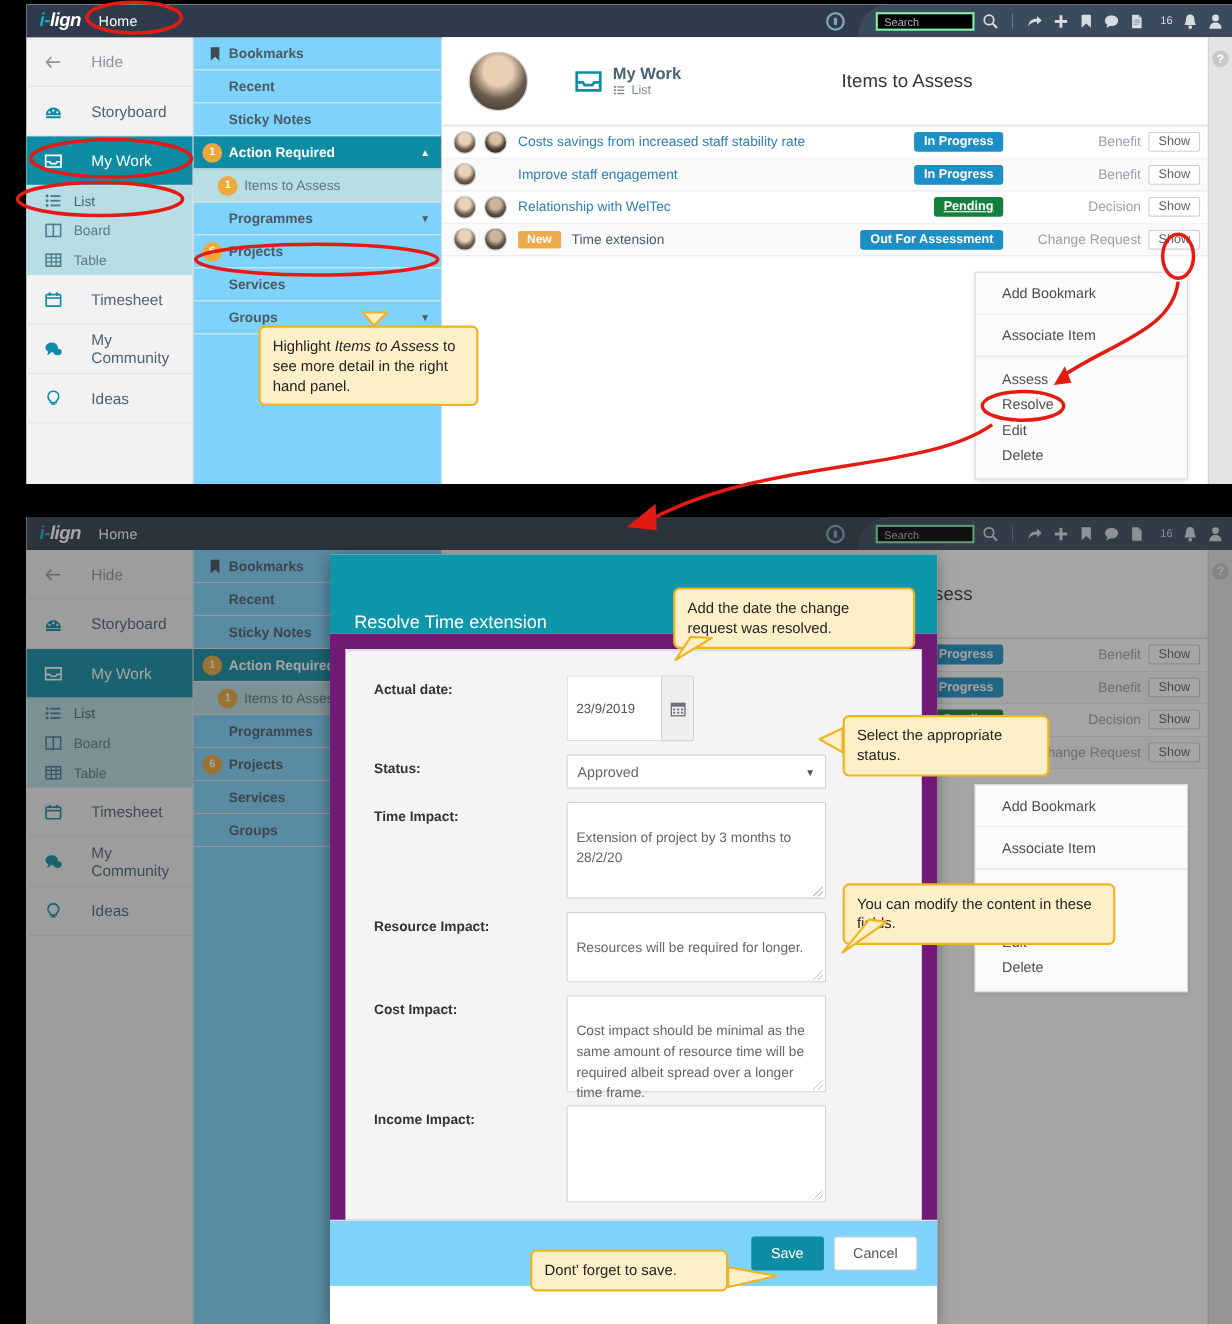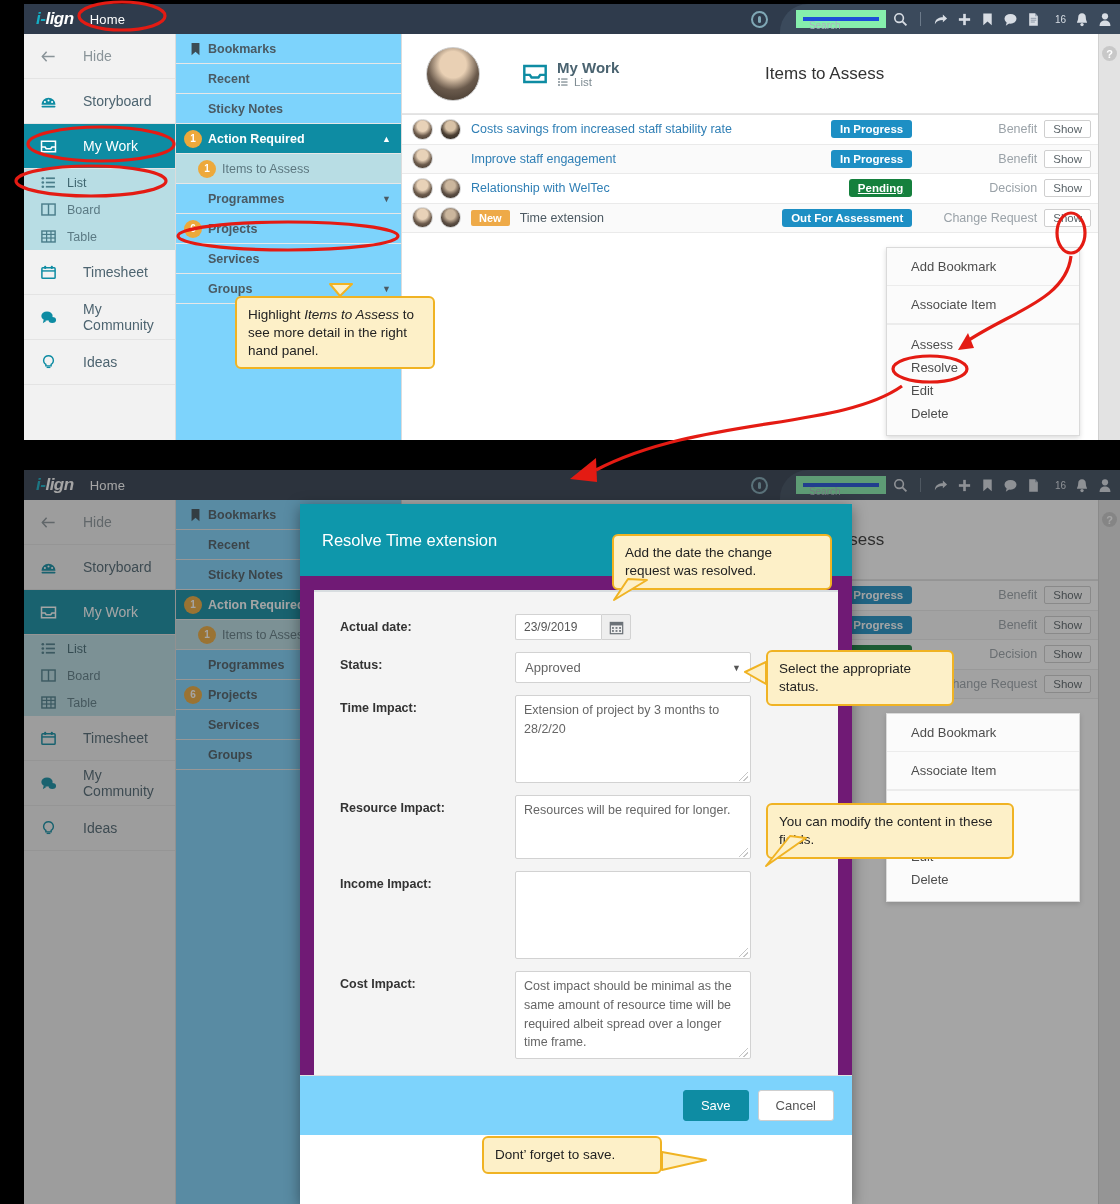--- a/index.html
+++ b/index.html
@@ -39,21 +39,21 @@
   .globe {
     position: relative; z-index: 1; width: 17px; height: 17px; border-radius: 50%;
     border: 2px solid #7fa7b5; margin-right: 28px; display: flex;
     align-items: center; justify-content: center;
   }
   .globe::after {
     content: ""; width: 3px; height: 7px; background: #7fa7b5; border-radius: 2px;
   }
   .searchbox {
     position: relative; z-index: 1; width: 90px; height: 17px;
-    background: #1d4ed8; border: 7px solid #86efac;
+    background: #000000; border: 2px solid #86efac;
     color: #aab4c0; font-size: 10px; padding: 2px 6px; line-height: 13px;
   }
   .tb-icons { position: relative; z-index: 1; display: flex; align-items: center; gap: 9px; margin-left: 7px; }
   .tb-icons svg { display: block; }
   .tb-count { color: #d7dde4; font-size: 10px; margin-left: 6px; }
   .divider-v { width: 1px; height: 14px; background: #6c7a8a; margin: 0 3px; }
 
   .body-row { display: flex; height: calc(100% - 30px); }
 
   
@@ -163,29 +163,29 @@
 
   
   .annolayer { position: absolute; left: 0; top: 0; width: 1120px; height: 1204px; z-index: 70; pointer-events: none; }
 
   
   .dimmer { position: absolute; inset: 0; background: rgba(40,40,40,.42); z-index: 20; }
   .modal {
     position: absolute; background: #fff; z-index: 40;
     box-shadow: 0 3px 14px rgba(0,0,0,.4);
   }
-  .modal-head { background: #0e97ab; height: 72px; display: flex; align-items: center; padding-left: 22px; }
+  .modal-head { background: #0e97ab; height: 72px; display: flex; align-items: flex-end; padding-left: 22px; }
   .modal-title { color: #fff; font-size: 16.5px; }
   .modal-body { background: #701a75; padding: 14px 14px 0; }
   .form-inner { background: #f4f4f4; border-top: 2px solid #d8dde0; padding: 16px 0 10px; }
   .frow { display: flex; align-items: flex-start; padding: 6px 0 6px 26px; }
   .flabel { width: 175px; font-size: 12.5px; font-weight: bold; color: #333; padding-top: 6px; flex: none; }
   .finput {
     background: #fff; border: 1px solid #d2d2d2; font-size: 12px; color: #555;
-    padding: 5px 8px; border-radius: 2px;
+    padding: 22px 8px; border-radius: 2px;
   }
   .datewrap { display: flex; }
   .dateinput { width: 86px; border-right: none; border-radius: 2px 0 0 2px; }
   .datebtn {
     width: 30px; background: #eeeeee; border: 1px solid #d2d2d2; border-radius: 0 2px 2px 0;
     display: flex; align-items: center; justify-content: center;
   }
   .selectbox {
     width: 236px; display: flex; align-items: center; justify-content: space-between;
     font-size: 13px; color: #666; padding: 7px 9px;
@@ -813,31 +813,31 @@
 
           <div class="frow">
             <div class="flabel">Resource Impact:</div>
             <div class="finput ta" style="height:64px">
               <span>Resources will be required for longer.</span>
               <span class="grip"></span>
             </div>
           </div>
 
           <div class="frow">
+            <div class="flabel">Cost Impact:</div>
+            <div class="finput ta" style="height:88px">
+              <span>Cost impact should be minimal as the same amount of resource time will be required albeit spread over a longer time frame.</span>
+              <span class="grip"></span>
+            </div>
+          </div>
+
+          <div class="frow">
             <div class="flabel">Income Impact:</div>
             <div class="finput ta" style="height:88px">
               <span></span>
-              <span class="grip"></span>
-            </div>
-          </div>
-
-          <div class="frow">
-            <div class="flabel">Cost Impact:</div>
-            <div class="finput ta" style="height:88px">
-              <span>Cost impact should be minimal as the same amount of resource time will be required albeit spread over a longer time frame.</span>
               <span class="grip"></span>
             </div>
           </div>
         </div>
       </div>
       <div class="modal-foot">
         <div class="btn save">Save</div>
         <div class="btn cancel">Cancel</div>
       </div>
     </div>

